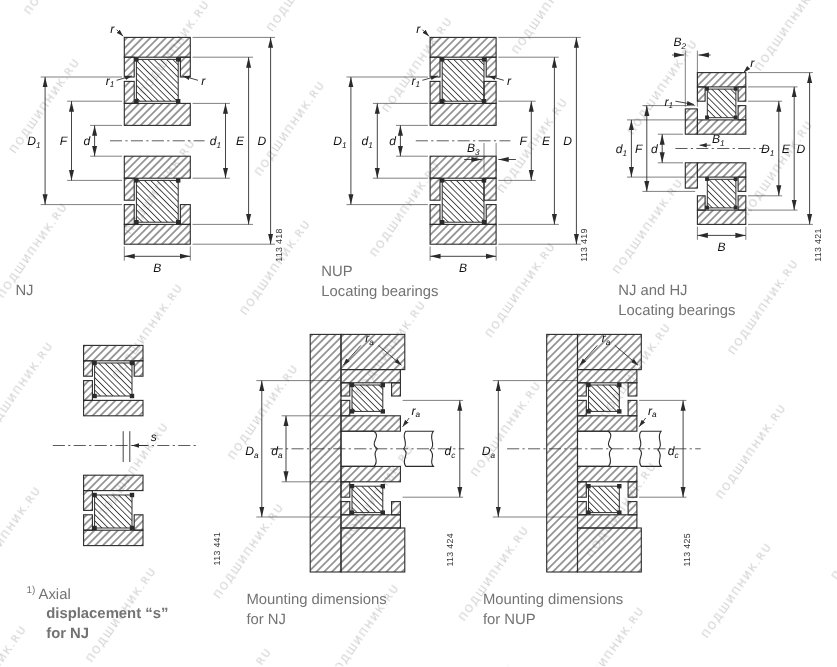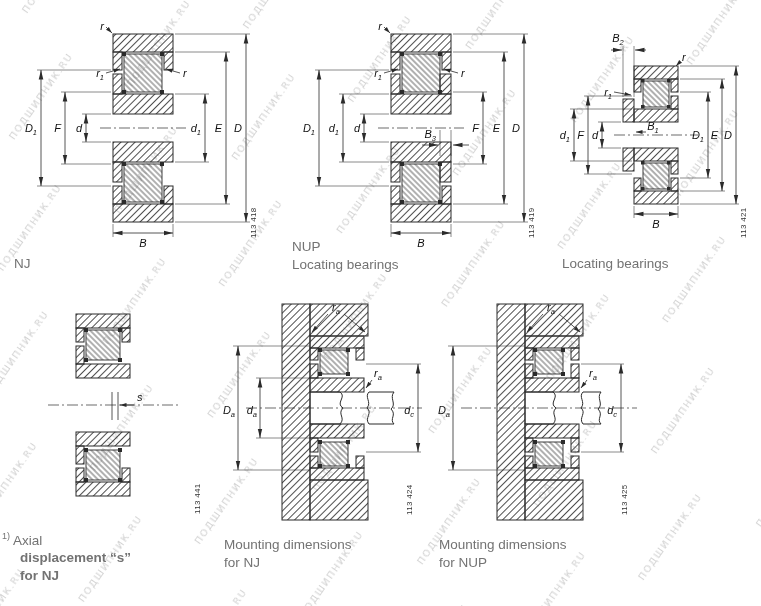--- a/index.html
+++ b/index.html
@@ -422,23 +422,24 @@
   </div>
 
   <div class="caption" style="left:14px;top:255px">
     <div>NJ</div>
   </div>
   <div class="caption" style="left:292px;top:238px">
     <div>NUP</div>
     <div>Locating bearings</div>
   </div>
   <div class="caption" style="left:562px;top:255px">
+    <div>NJ and HJ</div>
     <div>Locating bearings</div>
   </div>
-  <div class="caption" style="left:2px;top:531px">
+  <div class="caption" style="left:24px;top:531px">
     <div><sup>1)</sup> <span>Axial</span></div>
     <div class="cap-ind">displacement “s”</div>
     <div class="cap-ind">for NJ</div>
   </div>
   <div class="caption" style="left:224px;top:536px">
     <div>Mounting dimensions</div>
     <div>for NJ</div>
   </div>
   <div class="caption" style="left:439px;top:536px">
     <div>Mounting dimensions</div>

